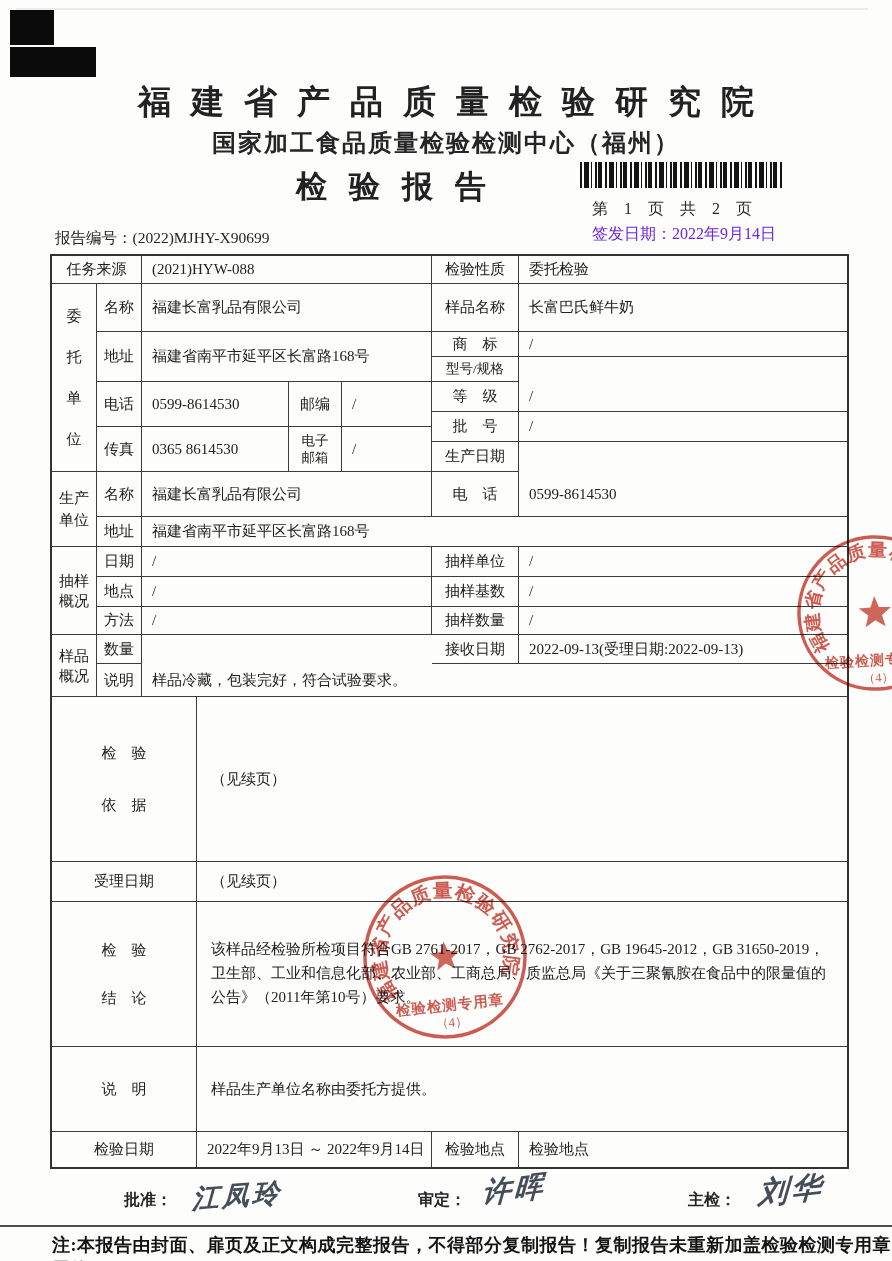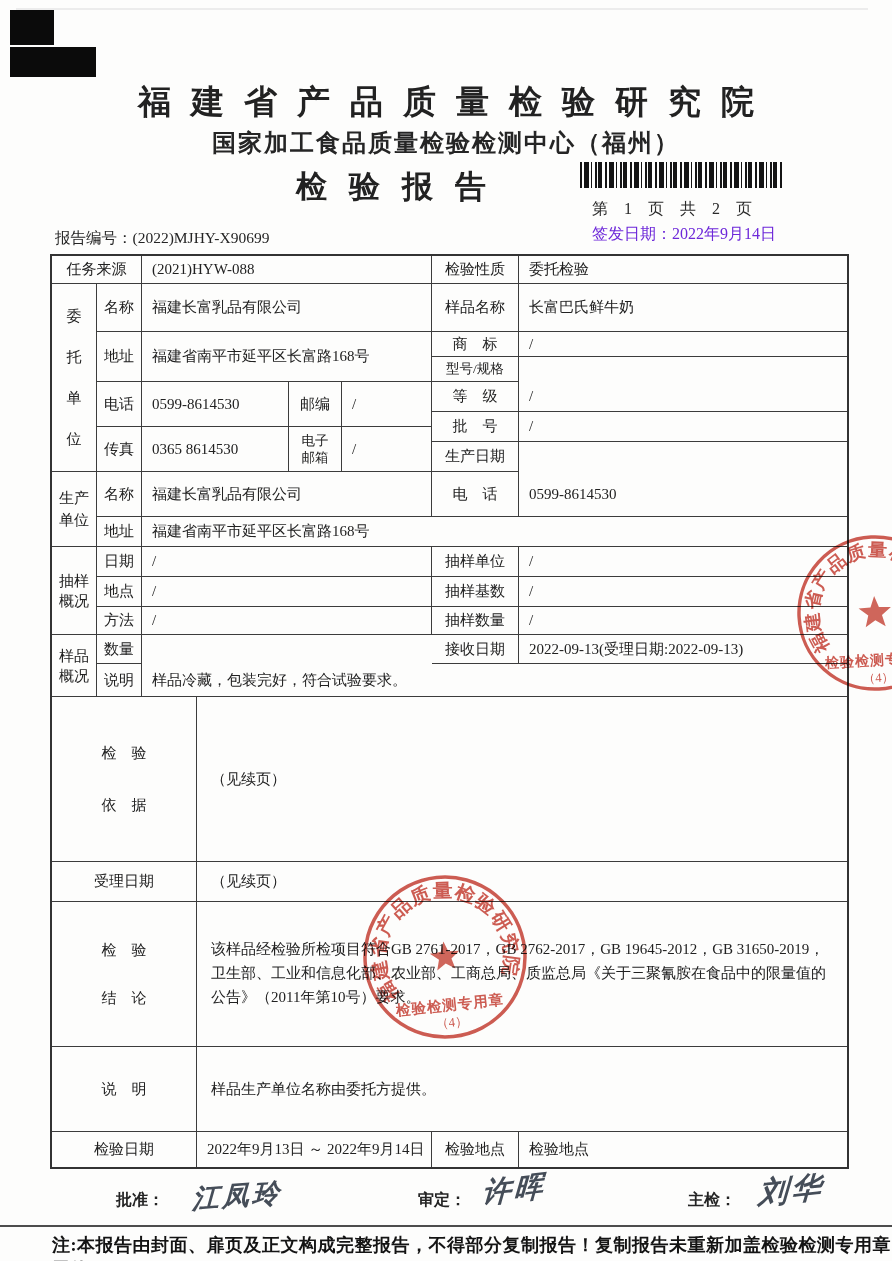--- a/index.html
+++ b/index.html
@@ -163,21 +163,21 @@
       <path id="arcA" d="M 48.3 120.7 A 57 57 0 1 1 141.7 120.7" fill="none"></path>
       <text font-size="18" fill="#c8463b" font-weight="bold" letter-spacing="1">
         <textPath href="#arcA" startOffset="0" textLength="240" lengthAdjust="spacingAndGlyphs">福建省产品质量检验研究院</textPath>
       </text>
       <polygon fill="#cb5245" transform="translate(95,88) scale(0.68)" points="23.8,-7.7 6.2,-8.6 0,-25 -6.2,-8.6 -23.8,-7.7 -10.1,3.3 -14.7,20.2 0,10.6 14.7,20.2 10.1,3.3"></polygon>
       <text x="95" y="140" text-anchor="middle" font-size="14" font-weight="bold" fill="#c8463b" letter-spacing="1">检验检测专用章</text>
       <text x="95" y="157" text-anchor="middle" font-size="12.5" fill="#c8463b">（4）</text>
     </g>
   </svg>
 
-  <div class="abs sig-label" style="top:1190px;left:116px">批准：</div>
+  <div class="abs sig-label" style="top:1190px;left:124px">批准：</div>
   <div class="abs sig-name" style="top:1178px;left:192px;font-size:27px;transform:rotate(-4deg) skewX(-6deg)">江凤玲</div>
   <div class="abs sig-label" style="top:1190px;left:418px">审定：</div>
   <div class="abs sig-name" style="top:1170px;left:482px;font-size:29px;transform:rotate(-7deg) skewX(-10deg)">许晖</div>
   <div class="abs sig-label" style="top:1190px;left:688px">主检：</div>
   <div class="abs sig-name" style="top:1170px;left:758px;font-size:30px;transform:rotate(-6deg) skewX(-9deg)">刘华</div>
 
   <div class="abs footline"></div>
   <div class="abs foot-note">注:本报告由封面、扉页及正文构成完整报告，不得部分复制报告！复制报告未重新加盖检验检测专用章无效！</div>
 
 </div>

